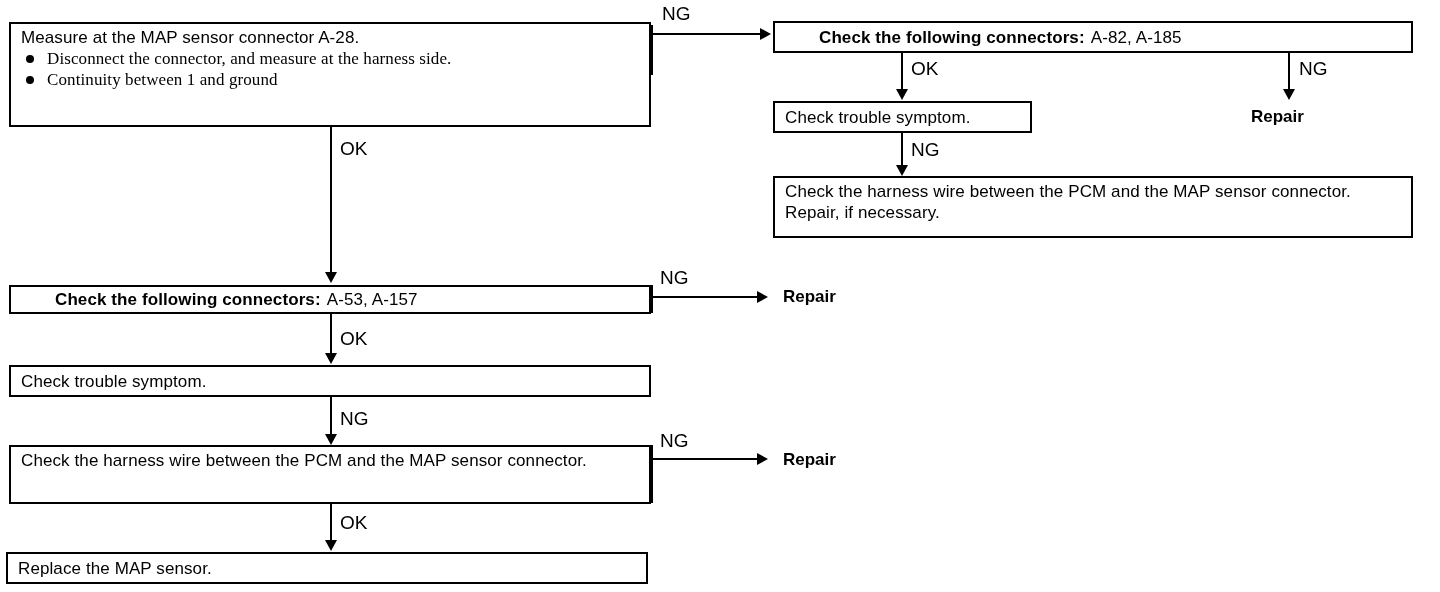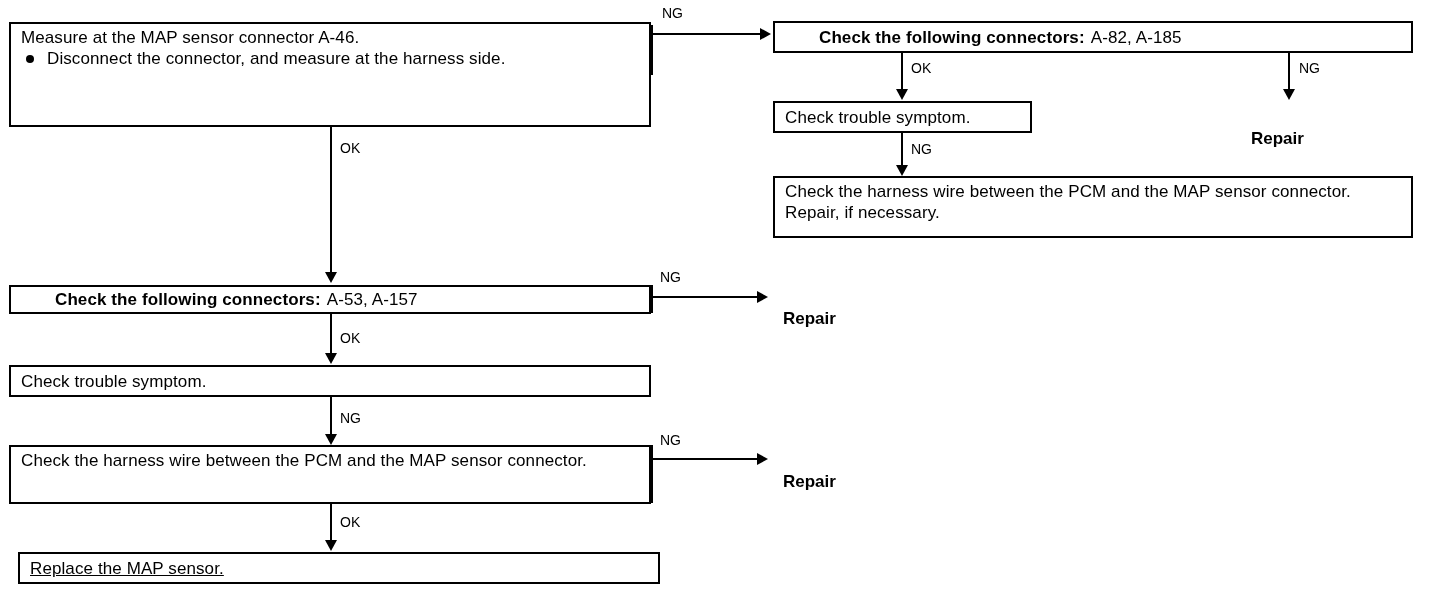--- a/index.html
+++ b/index.html
@@ -35,20 +35,21 @@
     font-weight: bold;
     padding-left: 44px;
   }
   .box .normal {
     font-weight: normal;
   }
   .bullet-list {
     list-style: none;
     margin: 0;
     padding: 0;
+    font-family: Liberation Serif, serif;
   }
   .bullet-list li {
     position: relative;
     padding-left: 26px;
     line-height: 21px;
   }
   .bullet-list li .dot {
     position: absolute;
     left: 5px;
     top: 7px;
@@ -60,31 +61,30 @@
   .okline {
     font-weight: bold;
     padding-left: 26px;
     line-height: 21px;
   }
   .okline .ok-word { font-weight: bold; }
   .okline .ok-val { font-weight: normal; padding-left: 10px; }
 
   .label {
     position: absolute;
-    font-size: 14px;
+    font-size: 19px;
     line-height: 17px;
     white-space: nowrap;
   }
   .repair {
     position: absolute;
     font-size: 17px;
     font-weight: bold;
     line-height: 17px;
     white-space: nowrap;
-    margin-top: 22px;
   }
   .vline {
     position: absolute;
     width: 2px;
     background: #000;
   }
   .hline {
     position: absolute;
     height: 2px;
     background: #000;
@@ -105,26 +105,30 @@
     border-bottom: 6px solid transparent;
     border-left: 11px solid #000;
   }
 </style>
 </head>
 <body>
 
 <div id="canvas">
 
   <div class="box" style="left:9px; top:22px; width:642px; height:105px;">
-    <div>Measure at the MAP sensor connector A-46.</div>
+    <div>Measure at the MAP sensor connector A-28.</div>
     <ul class="bullet-list">
       <li>
         <span class="dot"></span>
         <span>Disconnect the connector, and measure at the harness side.</span>
       </li>
+      <li>
+        <span class="dot"></span>
+        <span>Continuity between 1 and ground</span>
+      </li>
     </ul>
   </div>
 
   <div class="vline" style="left:651px; top:25px; height:50px;"></div>
   <div class="hline" style="left:651px; top:33px; width:110px;"></div>
   <div class="arrow-right" style="left:760px; top:28px;"></div>
   <div class="label" style="left:662px; top:5px;">NG</div>
 
   <div class="box bold" style="left:773px; top:21px; width:640px; height:32px; display:flex; align-items:center;">
     <span>Check the following connectors:</span>
@@ -186,17 +190,17 @@
   <div class="vline" style="left:651px; top:445px; height:58px;"></div>
   <div class="hline" style="left:651px; top:458px; width:108px;"></div>
   <div class="arrow-right" style="left:757px; top:453px;"></div>
   <div class="label" style="left:660px; top:432px;">NG</div>
   <div class="repair" style="left:783px; top:451px;">Repair</div>
 
   <div class="vline" style="left:330px; top:504px; height:39px;"></div>
   <div class="arrow-down" style="left:325px; top:540px;"></div>
   <div class="label" style="left:340px; top:514px;">OK</div>
 
-  <div class="box" style="left:18px; top:552px; width:642px; height:32px; display:flex; align-items:center;text-decoration:underline;">
+  <div class="box" style="left:6px; top:552px; width:642px; height:32px; display:flex; align-items:center;">
     <span>Replace the MAP sensor.</span>
   </div>
 
 </div>
 
 </body></html>

